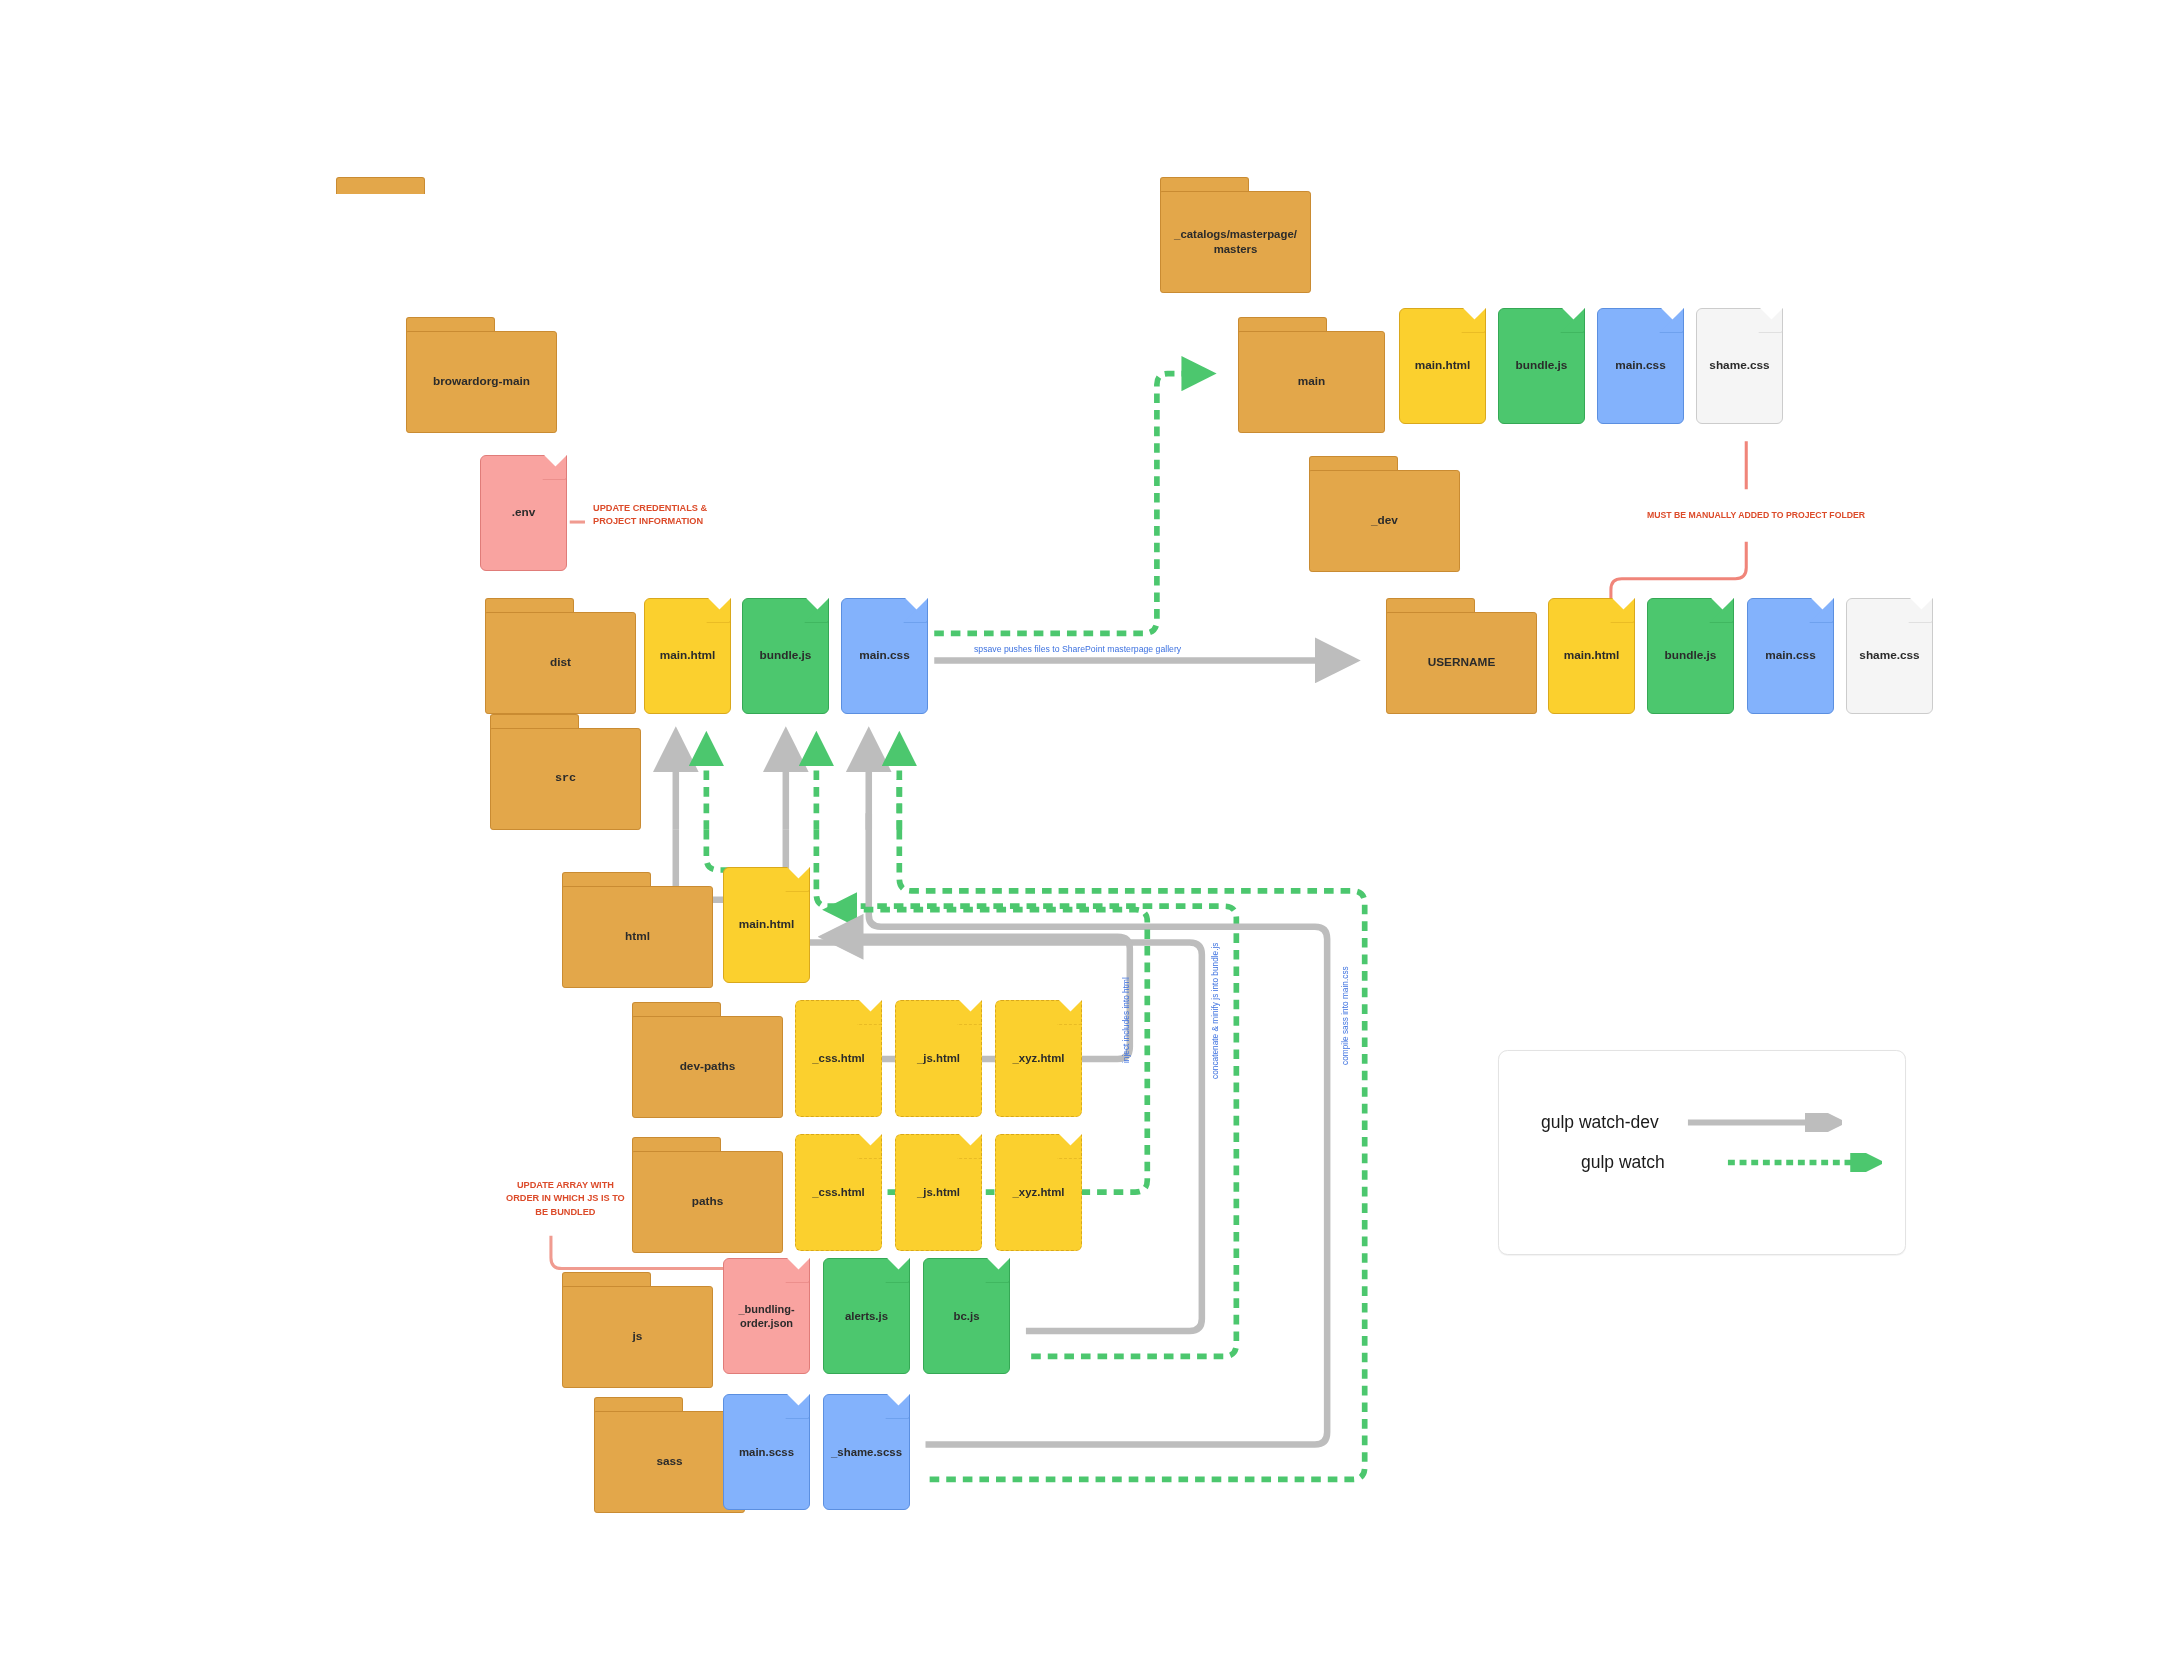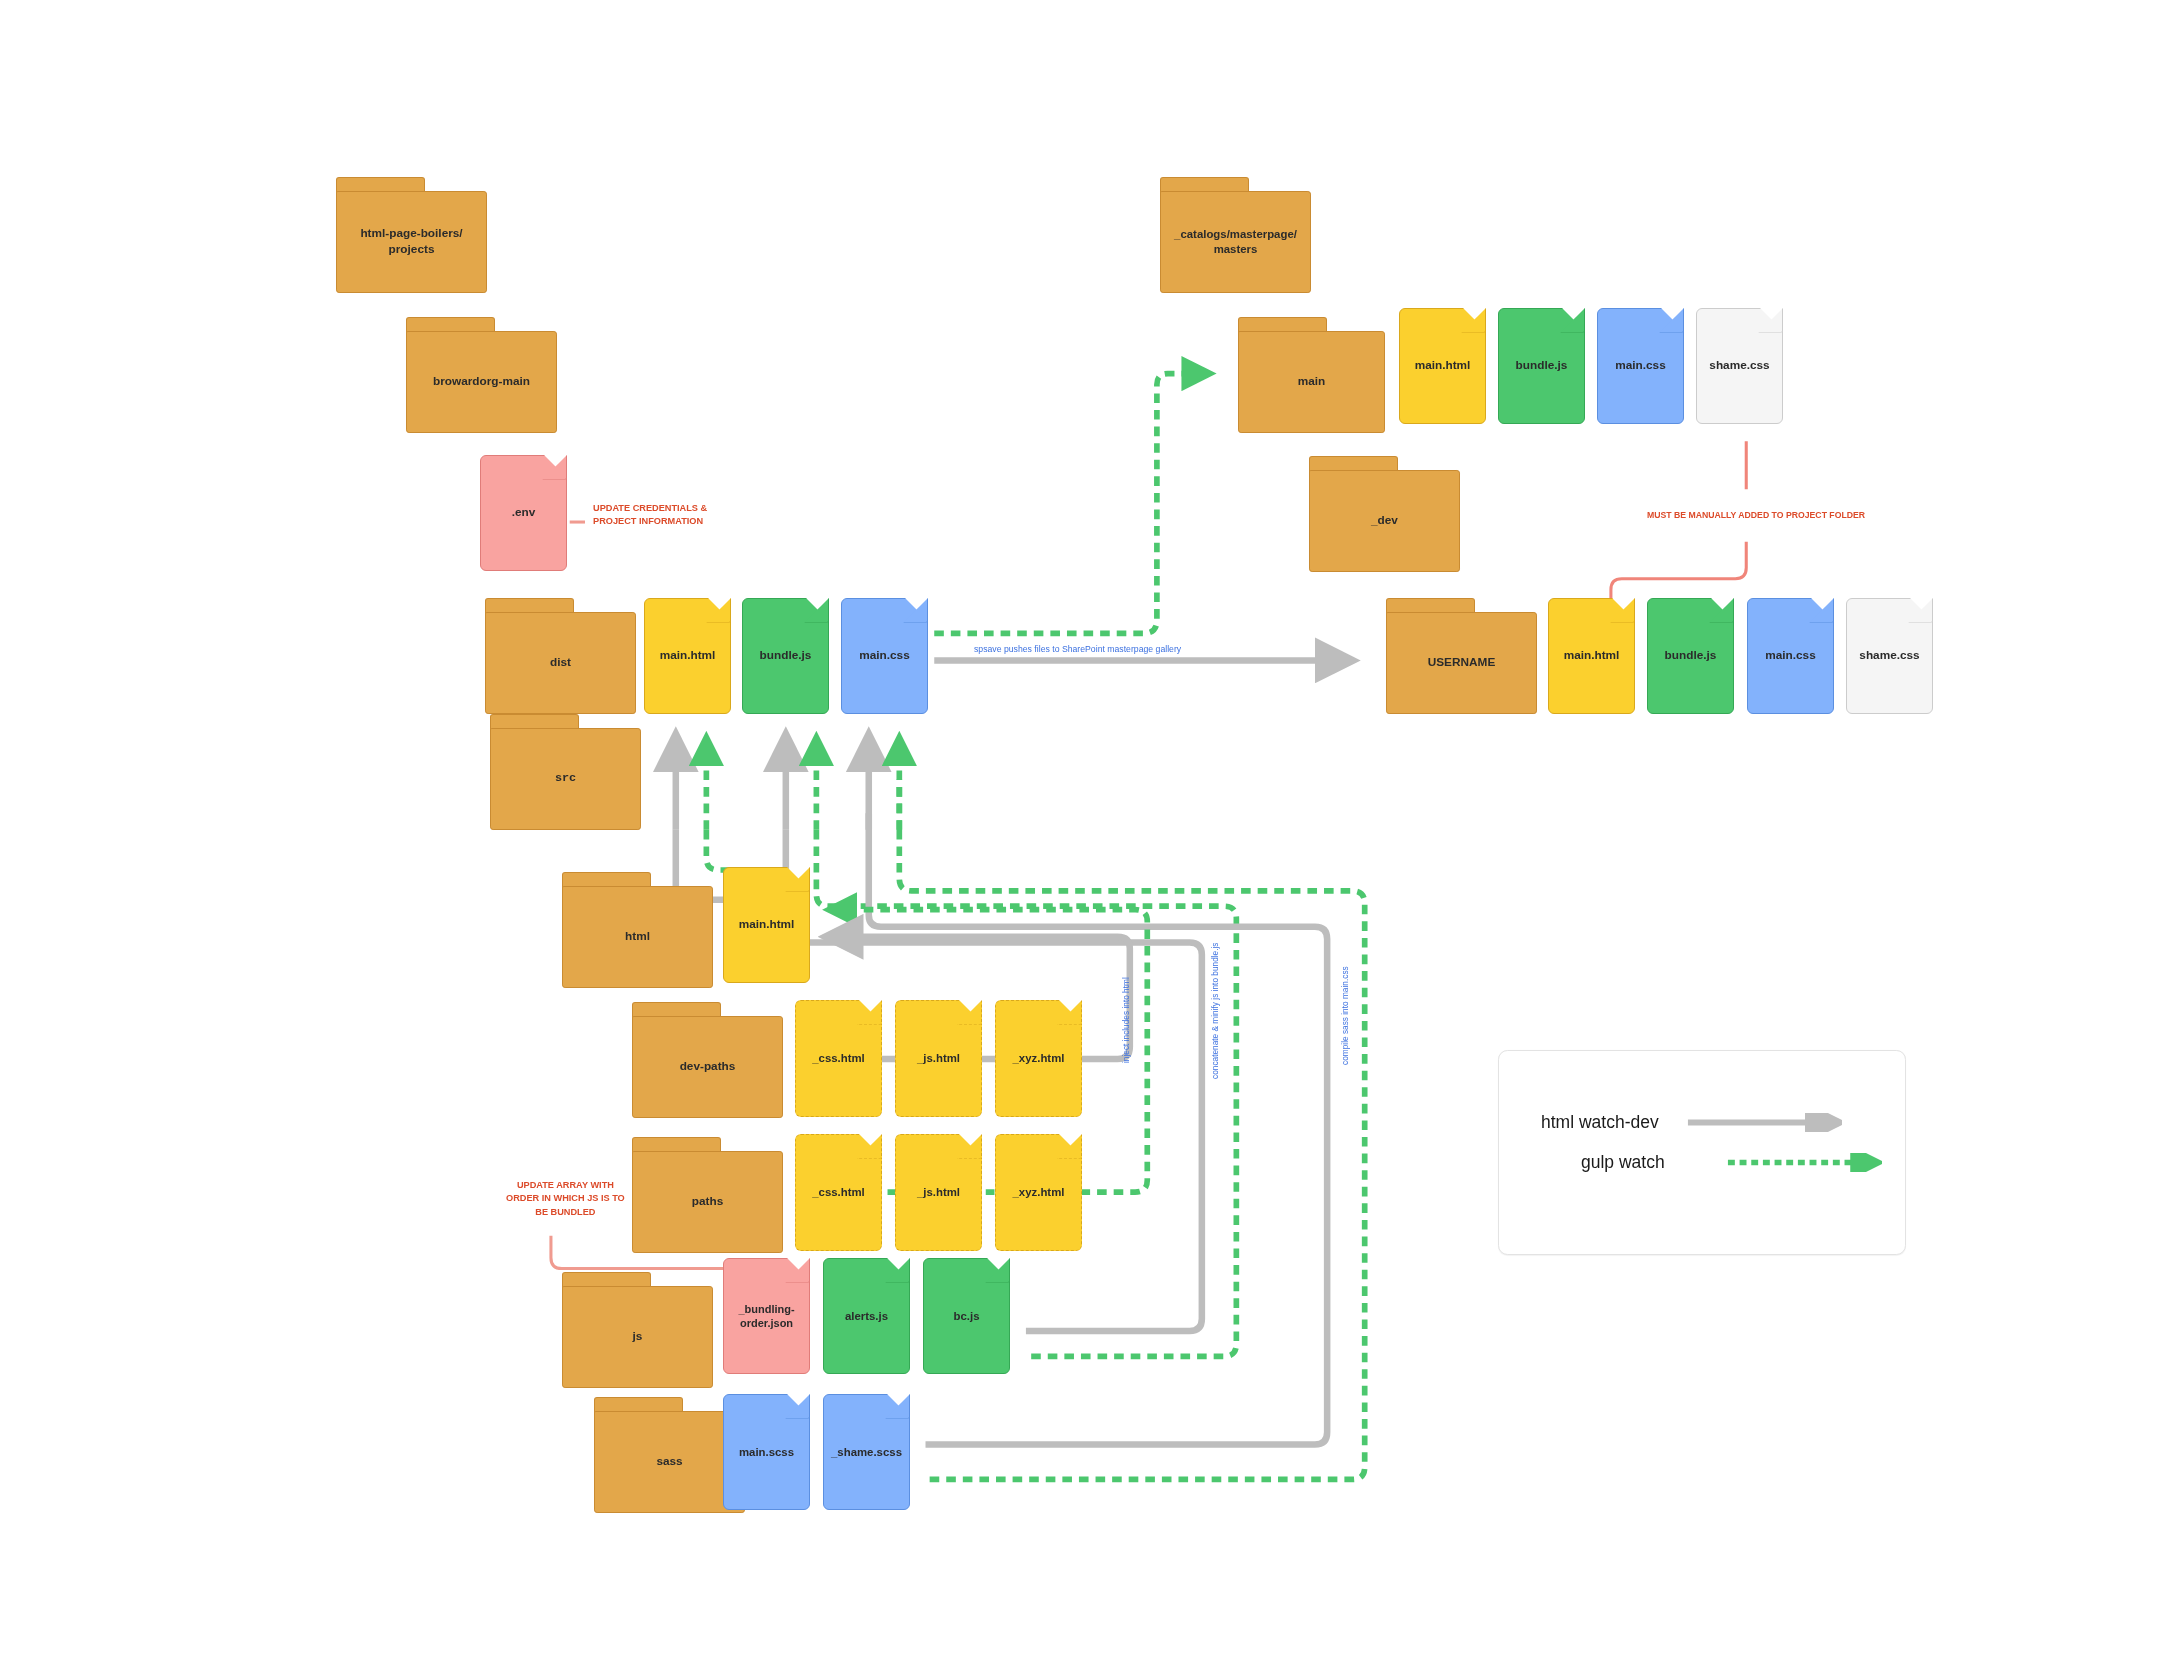--- a/index.html
+++ b/index.html
@@ -130,24 +130,20 @@
       <path d="M2190,2425 L2280,2425" stroke="#BDBDBD" stroke-width="15"></path>
 
       <path d="M1965,2730 L2055,2730" stroke="#4CC76E" stroke-width="13" stroke-dasharray="20 14"></path>
       <path d="M2190,2730 L2280,2730" stroke="#4CC76E" stroke-width="13" stroke-dasharray="20 14"></path>
 
     </g>
   </svg>
 
   <div class="node folder" style="left:336px;top:177px;width:151px;height:116px;font-size:11.8px;">
     <div class="fld-tab" style="width:87px;"></div>
-    <div class="fld-body">
-      <span class="lbl" style="white-space:pre-line;">html-page-boilers/
-projects</span>
-    </div>
   </div>
 
   <div class="node folder" style="left:406px;top:317px;width:151px;height:116px;font-size:11.8px;">
     <div class="fld-tab" style="width:87px;"></div>
     <div class="fld-body">
       <span class="lbl" style="white-space:pre-line;">browardorg-main</span>
     </div>
   </div>
 
   <div class="node file" style="left:480px;top:455px;width:87px;height:116px;font-size:11.8px;--bg:#F9A3A0;--bd:#E07C79;">
@@ -401,21 +397,21 @@
   <div class="ann-blue vert" style="left:1121px;top:1063px;font-size:8.3px;transform:rotate(-90deg);transform-origin:left top;">inject includes into html</div>
 
   <div class="ann-blue vert" style="left:1210px;top:1079px;font-size:8.3px;transform:rotate(-90deg);transform-origin:left top;">concatenate &amp; minify js into bundle.js</div>
 
   <div class="ann-blue vert" style="left:1340px;top:1065px;font-size:8.3px;transform:rotate(-90deg);transform-origin:left top;">compile sass into main.css</div>
 
   <div class="legend" style="left:1498px;top:1050px;width:406px;height:203px;">
   </div>
 
   <div class="legend-row" style="left:1541px;top:1113px;width:319px;height:19px;">
-    <span class="legend-label" style="font-size:17.5px;width:144px;">html watch-dev</span>
+    <span class="legend-label" style="font-size:17.5px;width:144px;">gulp watch-dev</span>
     <svg width="157" height="19" viewBox="0 0 360 44" xmlns="http://www.w3.org/2000/svg">
       <defs>
         <marker id="lgrey" markerWidth="7" markerHeight="7" refX="3.2" refY="3.5" orient="auto">
           <path d="M0,0 L7,3.5 L0,7 z" fill="#BDBDBD"></path>
         </marker>
       </defs>
       <path d="M5,22 L320,22" stroke="#BDBDBD" stroke-width="14" fill="none" marker-end="url(#lgrey)"></path>
     </svg>
   </div>
 

